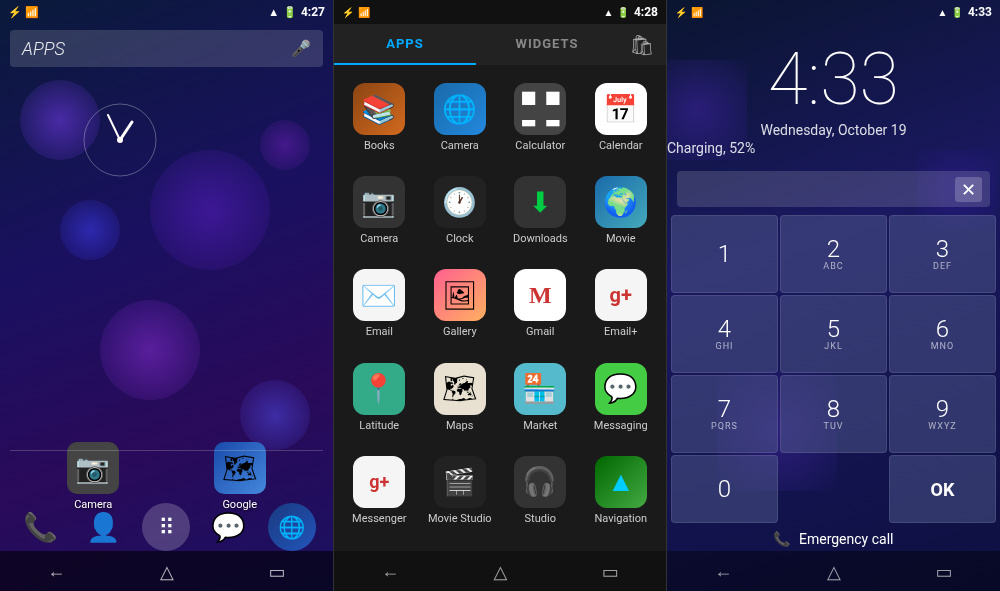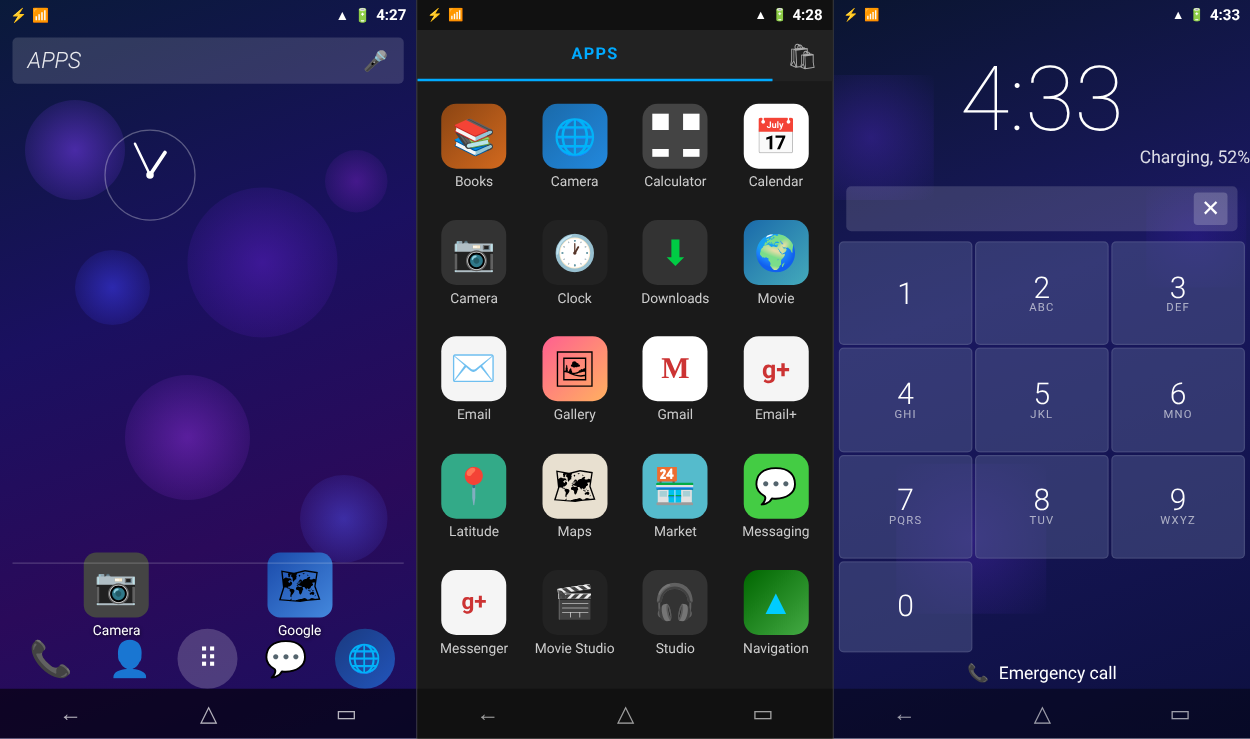--- a/index.html
+++ b/index.html
@@ -223,21 +223,21 @@
       position: relative;
       overflow: hidden;
     }
     .lock-bokeh1 { position:absolute;width:100px;height:100px;background:radial-gradient(circle,rgba(80,40,200,0.4),transparent);top:60px;left:-20px; }
     .lock-bokeh2 { position:absolute;width:80px;height:80px;background:radial-gradient(circle,rgba(60,30,180,0.3),transparent);top:150px;left:250px; }
     .lock-bokeh3 { position:absolute;width:120px;height:120px;background:radial-gradient(circle,rgba(100,50,220,0.3),transparent);bottom:100px;left:50px; }
 
     .lock-status { height:24px; display:flex; justify-content:space-between; align-items:center; padding:0 8px; position:relative; z-index:10; }
     .lock-time { font-size: 72px; font-weight: 100; color: white; text-align: center; line-height: 1; padding-top: 20px; position: relative; z-index: 10; }
     .lock-date { color: rgba(255,255,255,0.85); text-align: center; font-size: 14px; margin-top: 6px; position: relative; z-index: 10; }
-    .lock-charging { color: rgba(255,255,255,0.85); text-align: right; font-size: 14px; margin-top: 2px; position: relative; z-index: 10; }
+    .lock-charging { color: rgba(255,255,255,0.85); text-align: left; font-size: 14px; margin-top: 2px; position: relative; z-index: 10; }
 
     .pin-display {
       margin: 15px 10px 8px;
       background: rgba(255,255,255,0.15);
       border-radius: 4px;
       height: 36px;
       display: flex;
       align-items: center;
       justify-content: flex-end;
       padding: 0 8px;
@@ -393,20 +393,21 @@
     </div>
     <div style="display:flex;gap:4px;align-items:center;color:white;font-size:12px;font-weight:bold;">
       <span style="font-size:10px;">▲</span>
       <span style="font-size:10px;">🔋</span>
       <span>4:28</span>
     </div>
   </div>
 
   <div class="apps-tabs">
     <div class="tab tab-active">APPS</div>
+    <div class="tab tab-inactive">WIDGETS</div>
     <div class="tab-store">🛍</div>
   </div>
 
   <div class="apps-grid">
 
     <div class="app-item">
       <div class="app-icon-wrap ic-books" style="font-size:28px;">📚</div>
       <span class="app-label">Books</span>
     </div>
 
@@ -524,20 +525,21 @@
       <span style="color:white;font-size:10px;">📶</span>
     </div>
     <div style="display:flex;gap:4px;align-items:center;color:white;font-size:12px;font-weight:bold;">
       <span style="font-size:10px;">▲</span>
       <span style="font-size:10px;">🔋</span>
       <span>4:33</span>
     </div>
   </div>
 
   <div class="lock-time">4:33</div>
+  <div class="lock-date">Wednesday, October 19</div>
   <div class="lock-charging">Charging, 52%</div>
 
   <div class="pin-display">
     <span class="backspace-btn">✕</span>
   </div>
 
   <div class="keypad">
     <div class="key">
       <span class="key-num">1</span>
       <span class="key-alpha"> </span>
@@ -572,20 +574,23 @@
     </div>
     <div class="key">
       <span class="key-num">9</span>
       <span class="key-alpha">WXYZ</span>
     </div>
     <div class="key">
       <span class="key-num">0</span>
       <span class="key-alpha"> </span>
     </div>
     <div class="key key-empty"></div>
+    <div class="key">
+      <span class="key-ok">OK</span>
+    </div>
   </div>
 
 
   <div class="emergency-call">
     <span>📞</span>
     <span>Emergency call</span>
   </div>
 
   <div class="lock-nav">
     <span style="color:rgba(255,255,255,0.6);font-size:18px;cursor:pointer;">←</span>

